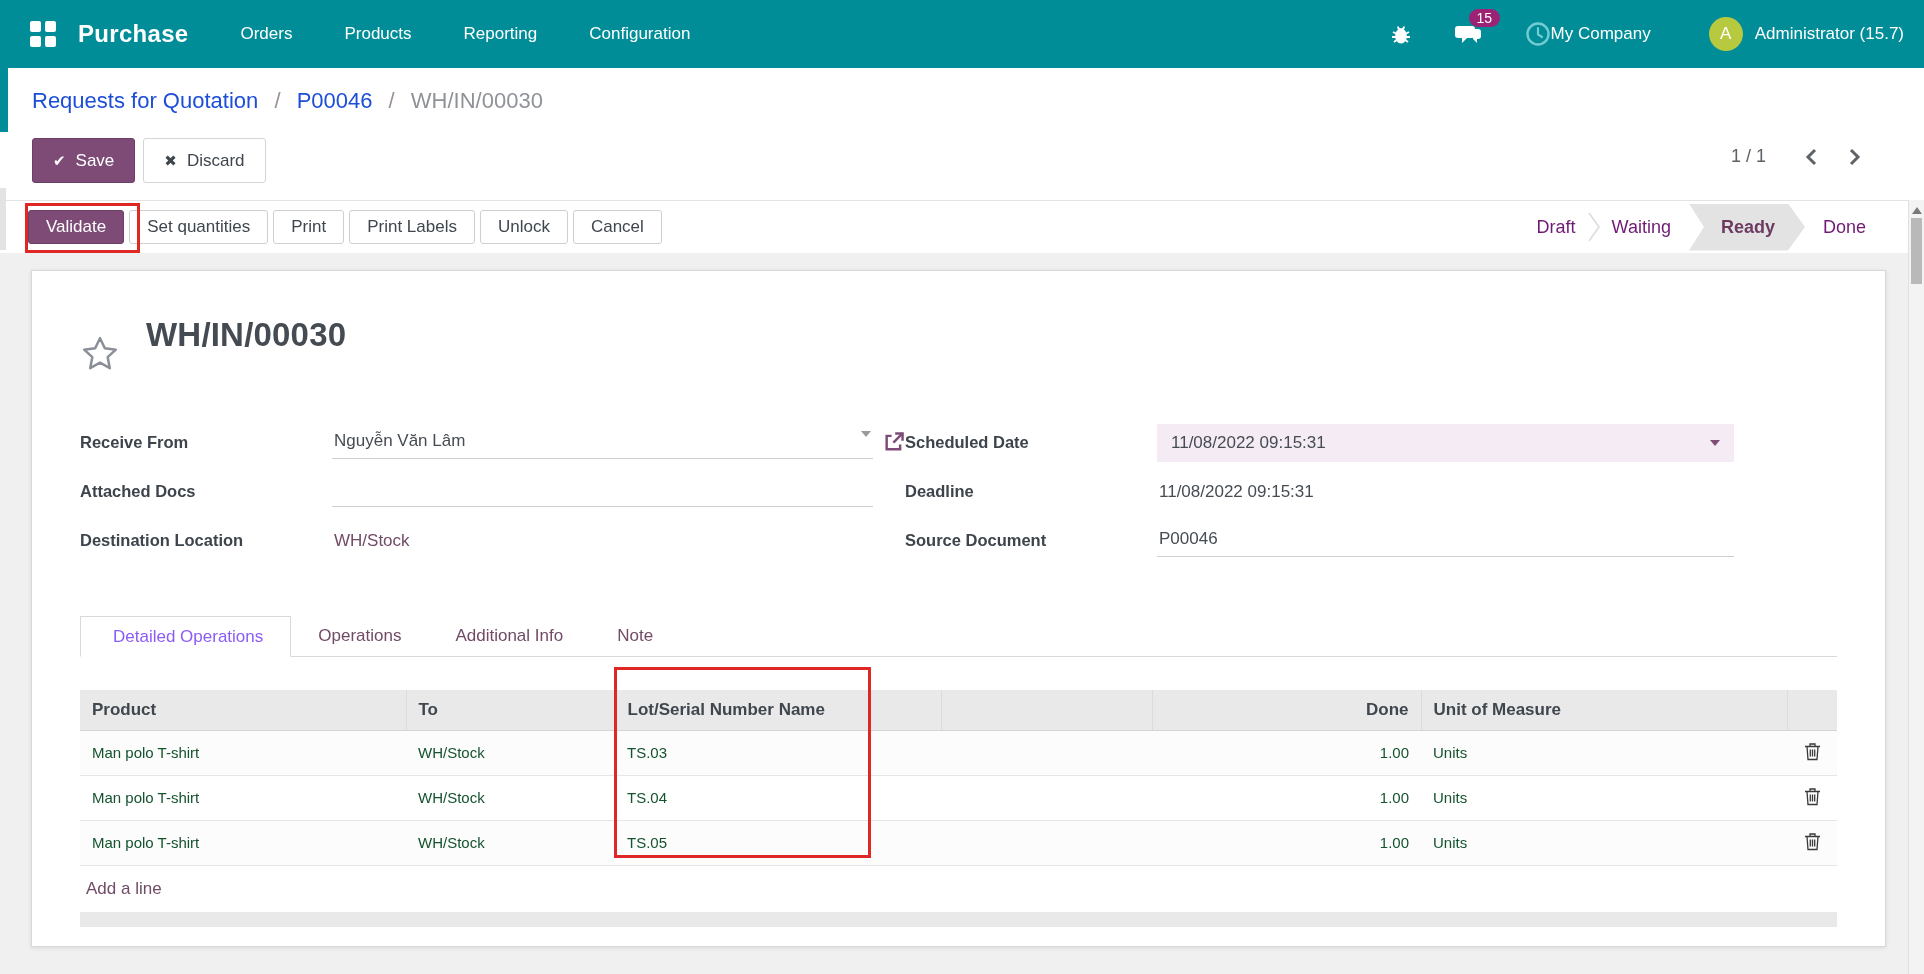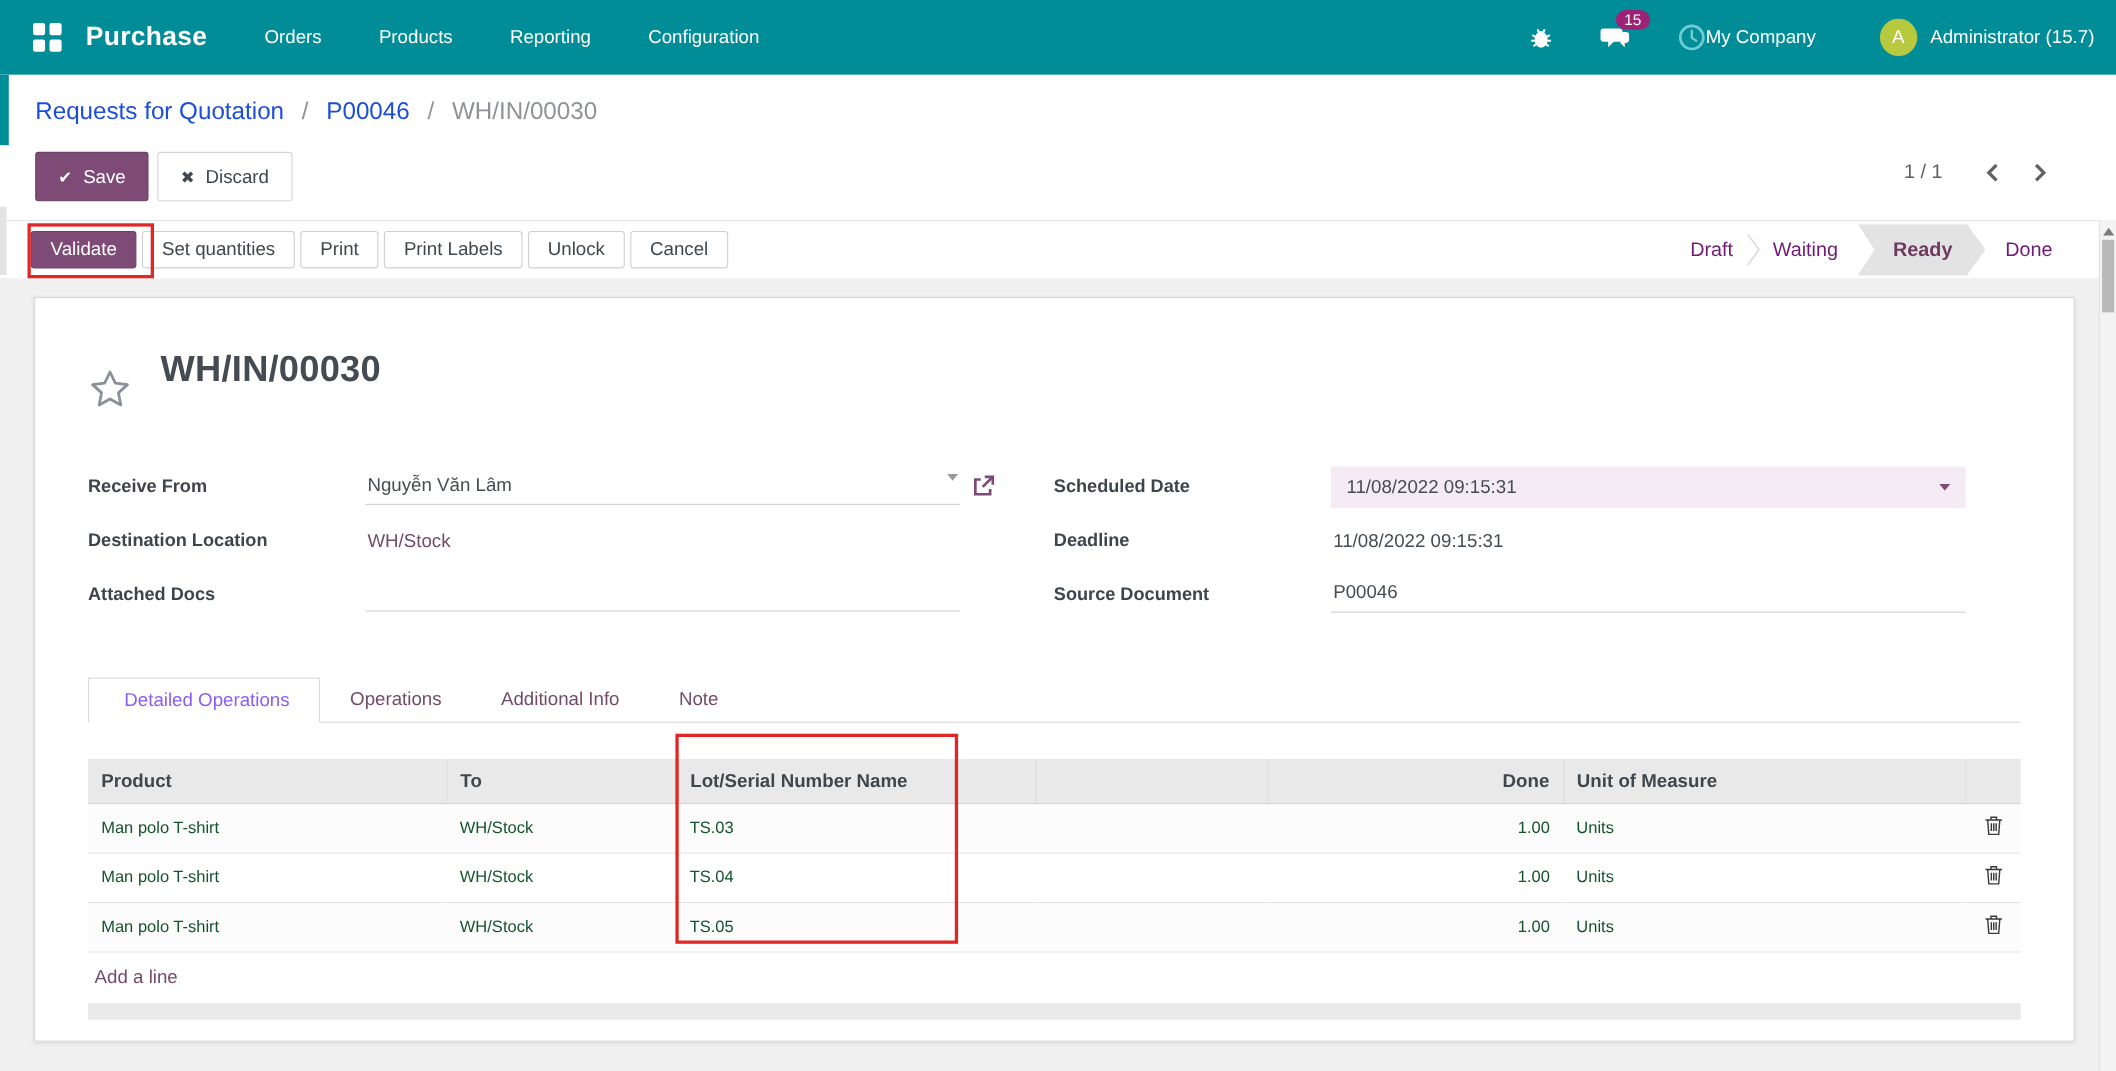--- a/index.html
+++ b/index.html
@@ -48,21 +48,21 @@
     clip-path:polygon(0 0, calc(100% - 17px) 0, 100% 50%, calc(100% - 17px) 100%, 0 100%, 15px 50%); margin:0 6px; }
 
   
   .page-body { position:absolute; top:253px; left:0; width:1924px; height:721px; background:#f0f0f0; }
   .sheet { position:absolute; top:17px; left:31px; width:1855px; height:677px; background:#fff; border:1px solid #d8d8d8; box-shadow:0 1px 4px rgba(0,0,0,.1); }
 
   .title-row { position:absolute; top:45px; left:48px; display:flex; align-items:flex-start; }
   .star { margin-top:18px; cursor:pointer; }
   .sheet-title { font-size:33px; font-weight:600; color:#454b52; margin-left:26px; letter-spacing:.2px; }
 
-  .fields { position:absolute; top:147px; left:48px; width:1757px; display:grid; grid-template-columns:825px 879px; column-gap:53px; }
+  .fields { position:absolute; top:147px; left:48px; width:1757px; display:grid; grid-template-columns:825px 879px; }
   .fcol { display:flex; flex-direction:column; }
   .frow { display:grid; grid-template-columns:252px 1fr; min-height:49px; align-items:center; }
   .flabel { font-size:16.5px; font-weight:700; color:#3d444c; }
   .fvalue { position:relative; font-size:17px; color:#464c53; }
   .underline { border-bottom:1px solid #cfcfcf; padding:4px 2px 7px 2px; min-height:30px; display:flex; align-items:flex-start; }
   .left .underline { width:calc(100% - 32px); }
   .caret { width:0; height:0; border-left:5px solid transparent; border-right:5px solid transparent; border-top:6px solid #9a9a9a; margin-left:auto; cursor:pointer; }
   .ext-link { position:absolute; right:0; top:4px; cursor:pointer; }
   .purple-text { color:#714b67; cursor:pointer; }
   .right-pad { padding-right:50px; }
@@ -225,31 +225,31 @@
               <span class="ext-link">
                 <svg width="22" height="22" viewBox="0 0 18 18">
                     <path d="M7 4H3v11h11v-4" fill="none" stroke="#7d4b76" stroke-width="2"></path>
                     <path d="M10 2h6v6" fill="none" stroke="#7d4b76" stroke-width="2"></path>
                     <path d="M16 2L8.5 9.5" stroke="#7d4b76" stroke-width="2"></path>
                   </svg>
               </span>
             </span>
           </div>
           <div class="frow">
-            <span class="flabel">Destination Location</span>
-            <span class="fvalue plain-value">
-              <span class="purple-text">WH/Stock</span>
-            </span>
-          </div>
-          <div class="frow">
             <span class="flabel">Attached Docs</span>
             <span class="fvalue">
               <span class="underline">
                 <span></span>
               </span>
+            </span>
+          </div>
+          <div class="frow">
+            <span class="flabel">Destination Location</span>
+            <span class="fvalue plain-value">
+              <span class="purple-text">WH/Stock</span>
             </span>
           </div>
         </div>
 
         <div class="fcol right">
           <div class="frow">
             <span class="flabel">Scheduled Date</span>
             <span class="fvalue right-pad">
               <span class="datebox">
                 <span>11/08/2022 09:15:31</span>

